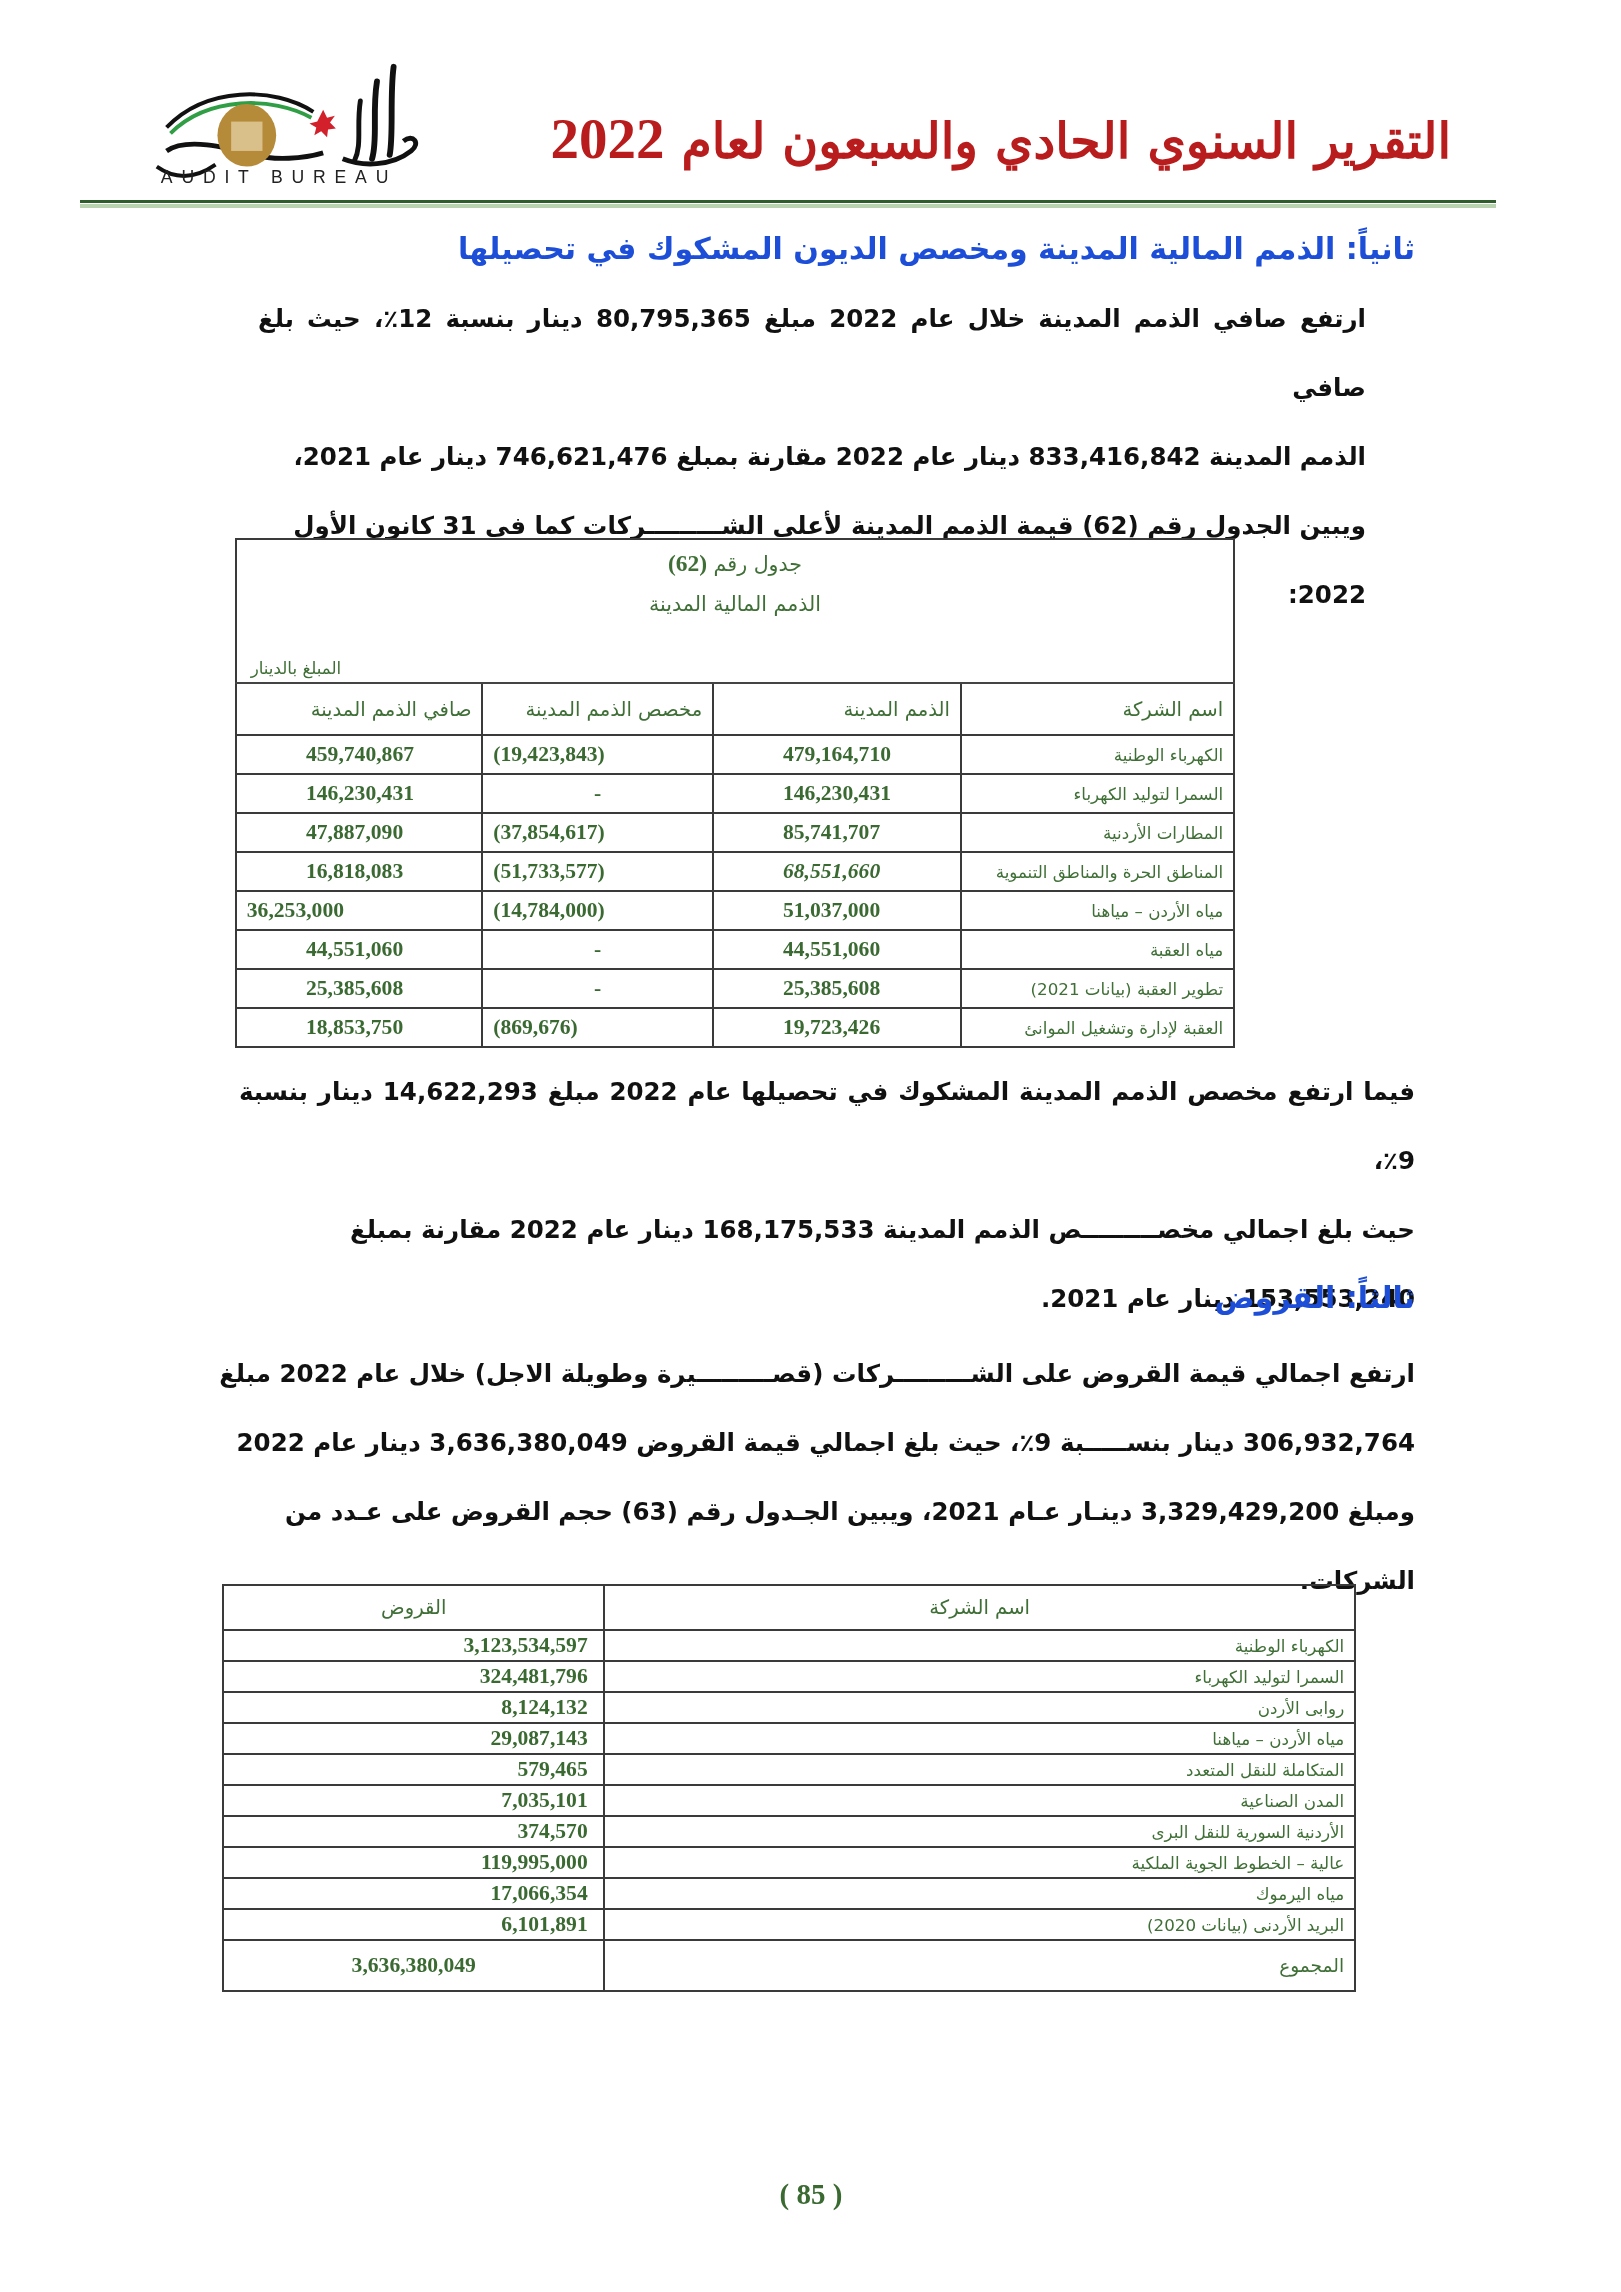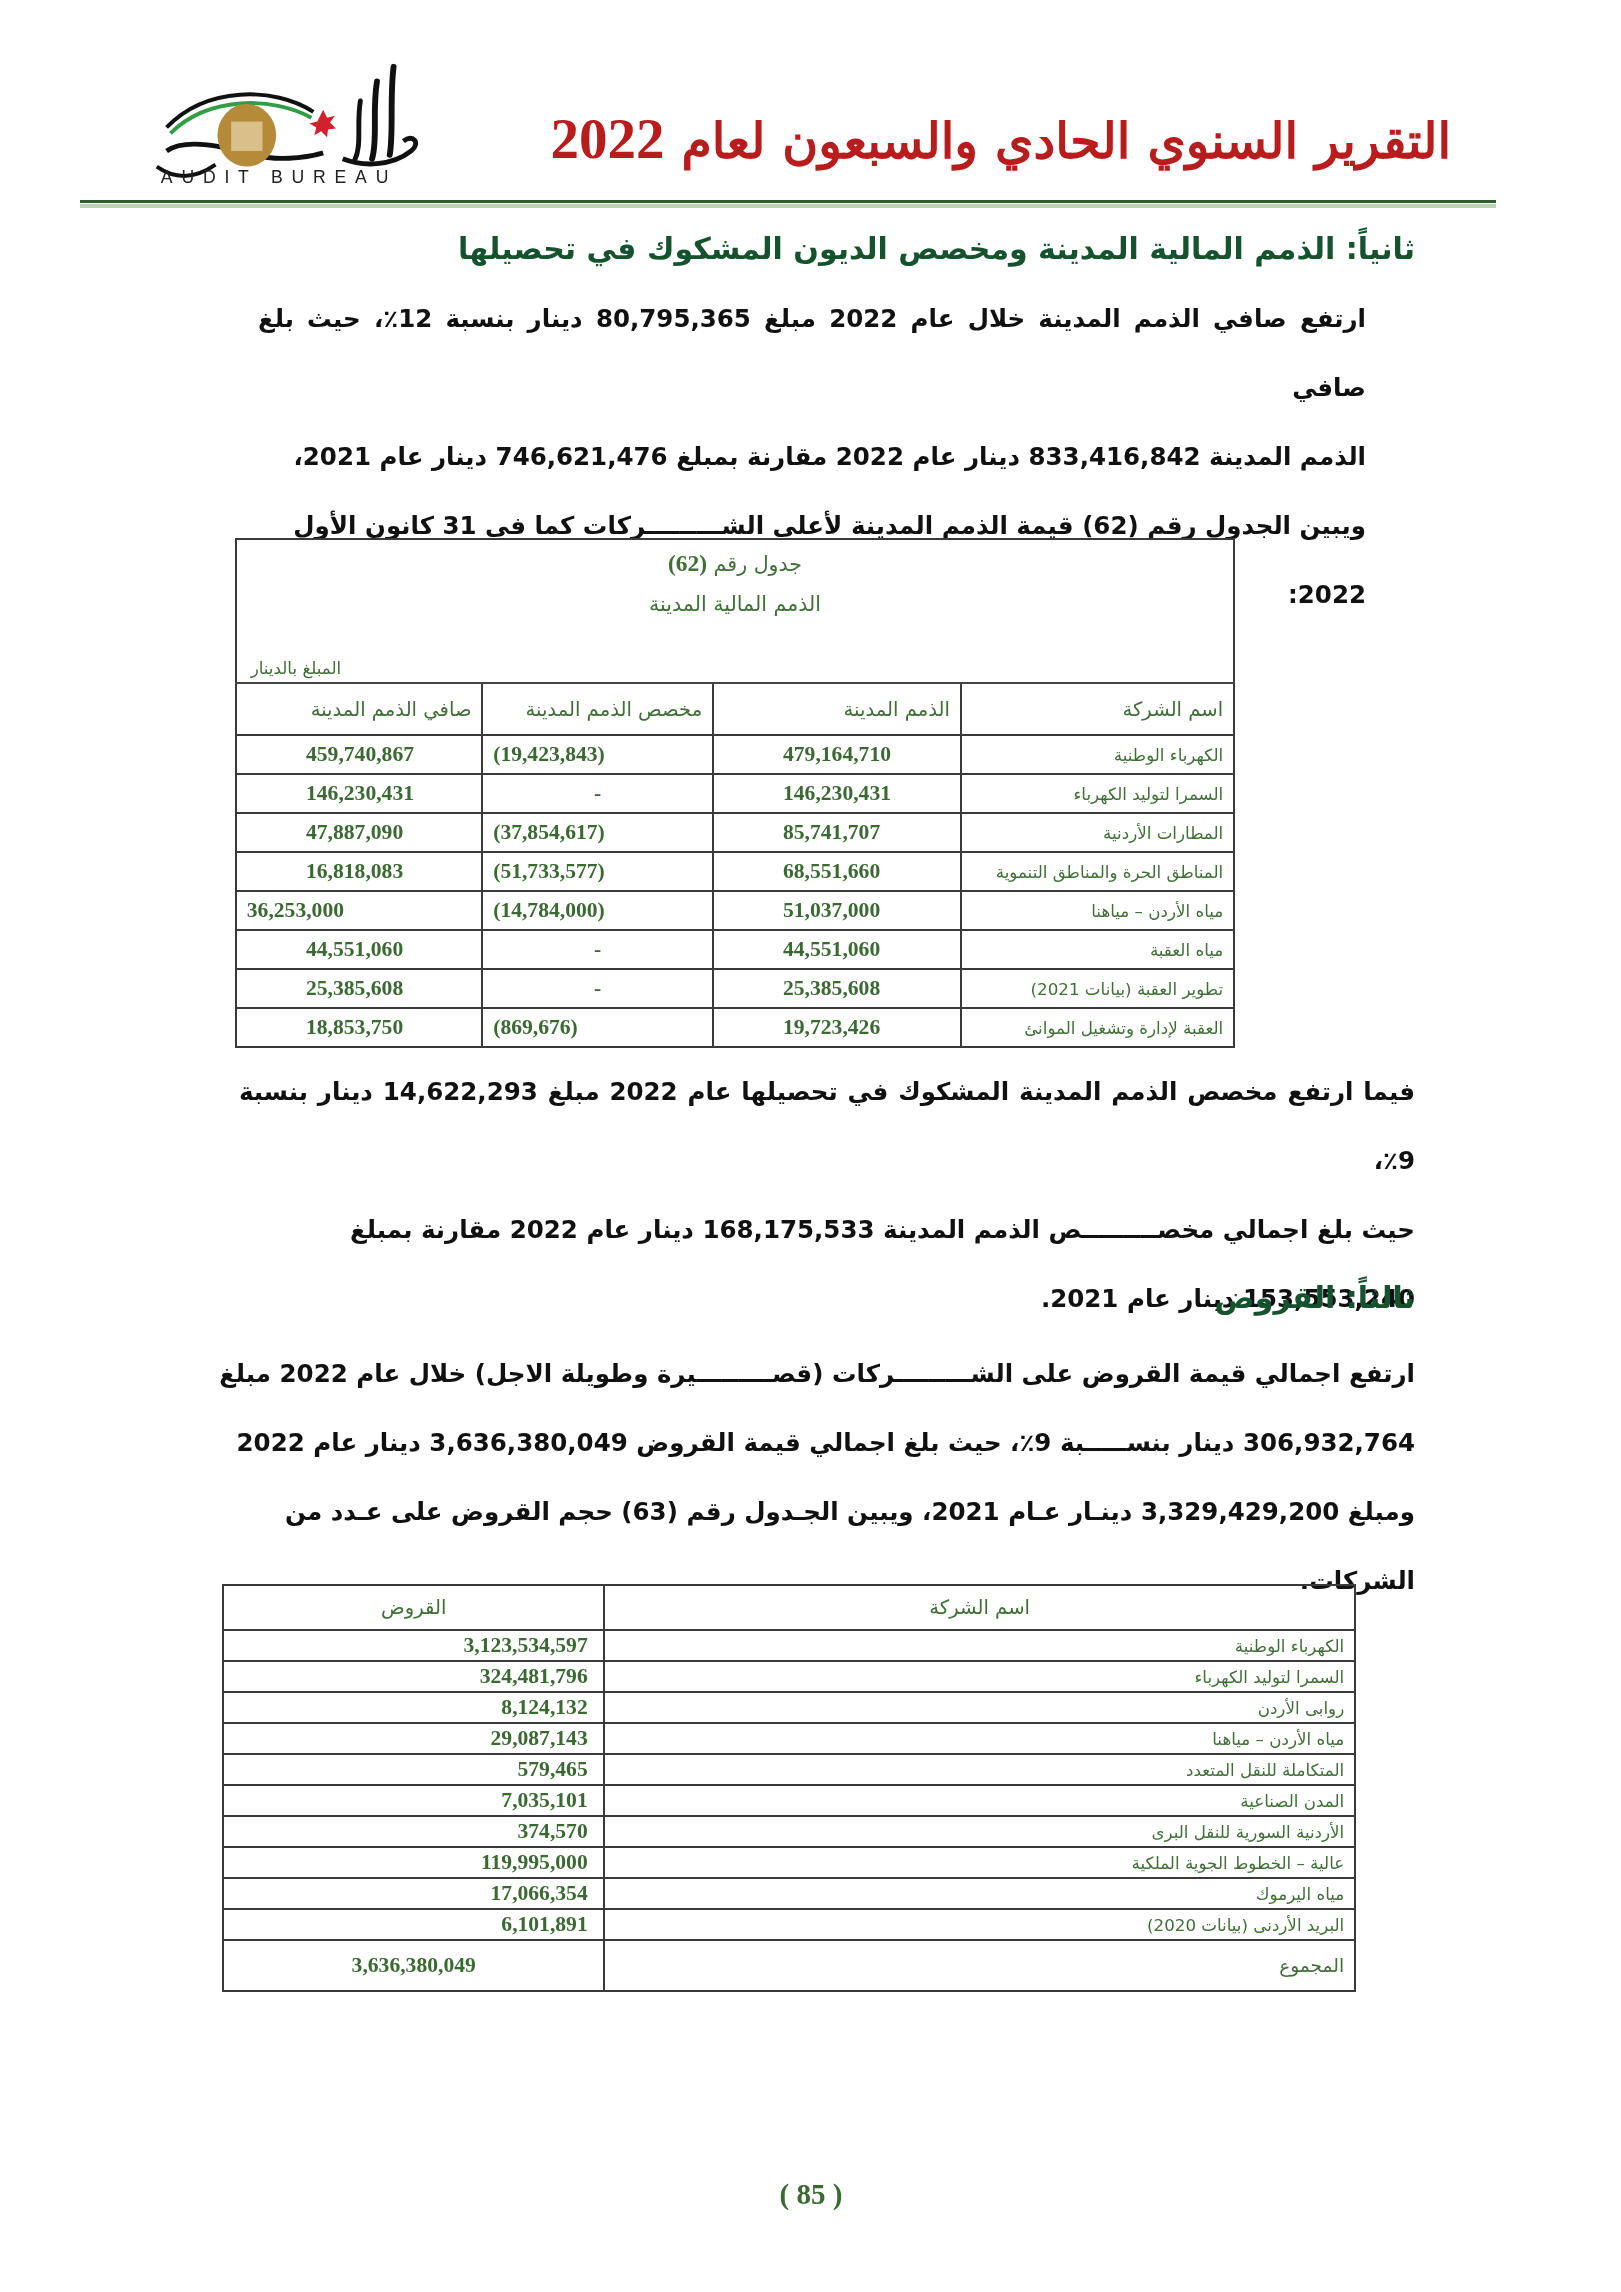--- a/index.html
+++ b/index.html
@@ -21,21 +21,21 @@
     left: 137px; top: 167px; width: 284px; text-align: center; direction: ltr;
     font-family: "Liberation Sans", sans-serif; font-size: 17.6px; letter-spacing: 8.8px; color: #222;
   }
   .rule-dark { left: 80px; top: 200px; width: 1416px; height: 2.9px; background: #2f5e2c; }
   .rule-light { left: 80px; top: 204px; width: 1416px; height: 3.9px; background: #b9d3b0; }
 
   
   .section-heading {
     right: 206px; text-align: right; direction: rtl;
     font-family: "DejaVu Sans", sans-serif; font-weight: bold;
-    color: #14532d; font-size: 30px; white-space: nowrap;
+    color: #1d4ed8; font-size: 30px; white-space: nowrap;
   }
 
   
   .para {
     direction: rtl; text-align: justify; text-align-last: right;
     font-family: "DejaVu Sans", sans-serif; font-weight: bold; font-size: 24.5px;
     line-height: 69px; color: #111;
   }
 
   
@@ -142,21 +142,21 @@
         <td class="val" style="padding-left: 69px;">146,230,431</td>
       </tr>
       <tr style="height: 39px;">
         <td class="name">المطارات الأردنية</td>
         <td class="val" style="padding-left: 69px;">85,741,707</td>
         <td class="val">(37,854,617)</td>
         <td class="val" style="padding-left: 69px;">47,887,090</td>
       </tr>
       <tr style="height: 39px;">
         <td class="name">المناطق الحرة والمناطق التنموية</td>
-        <td class="val" style="padding-left: 69px;">68,551,660</td>
+        <td class="val" style="padding-left: 69px; font-style: italic;">68,551,660</td>
         <td class="val">(51,733,577)</td>
         <td class="val" style="padding-left: 69px;">16,818,083</td>
       </tr>
       <tr style="height: 39px;">
         <td class="name">مياه الأردن – مياهنا</td>
         <td class="val" style="padding-left: 69px;">51,037,000</td>
         <td class="val">(14,784,000)</td>
         <td class="val" style="">36,253,000</td>
       </tr>
       <tr style="height: 39px;">

